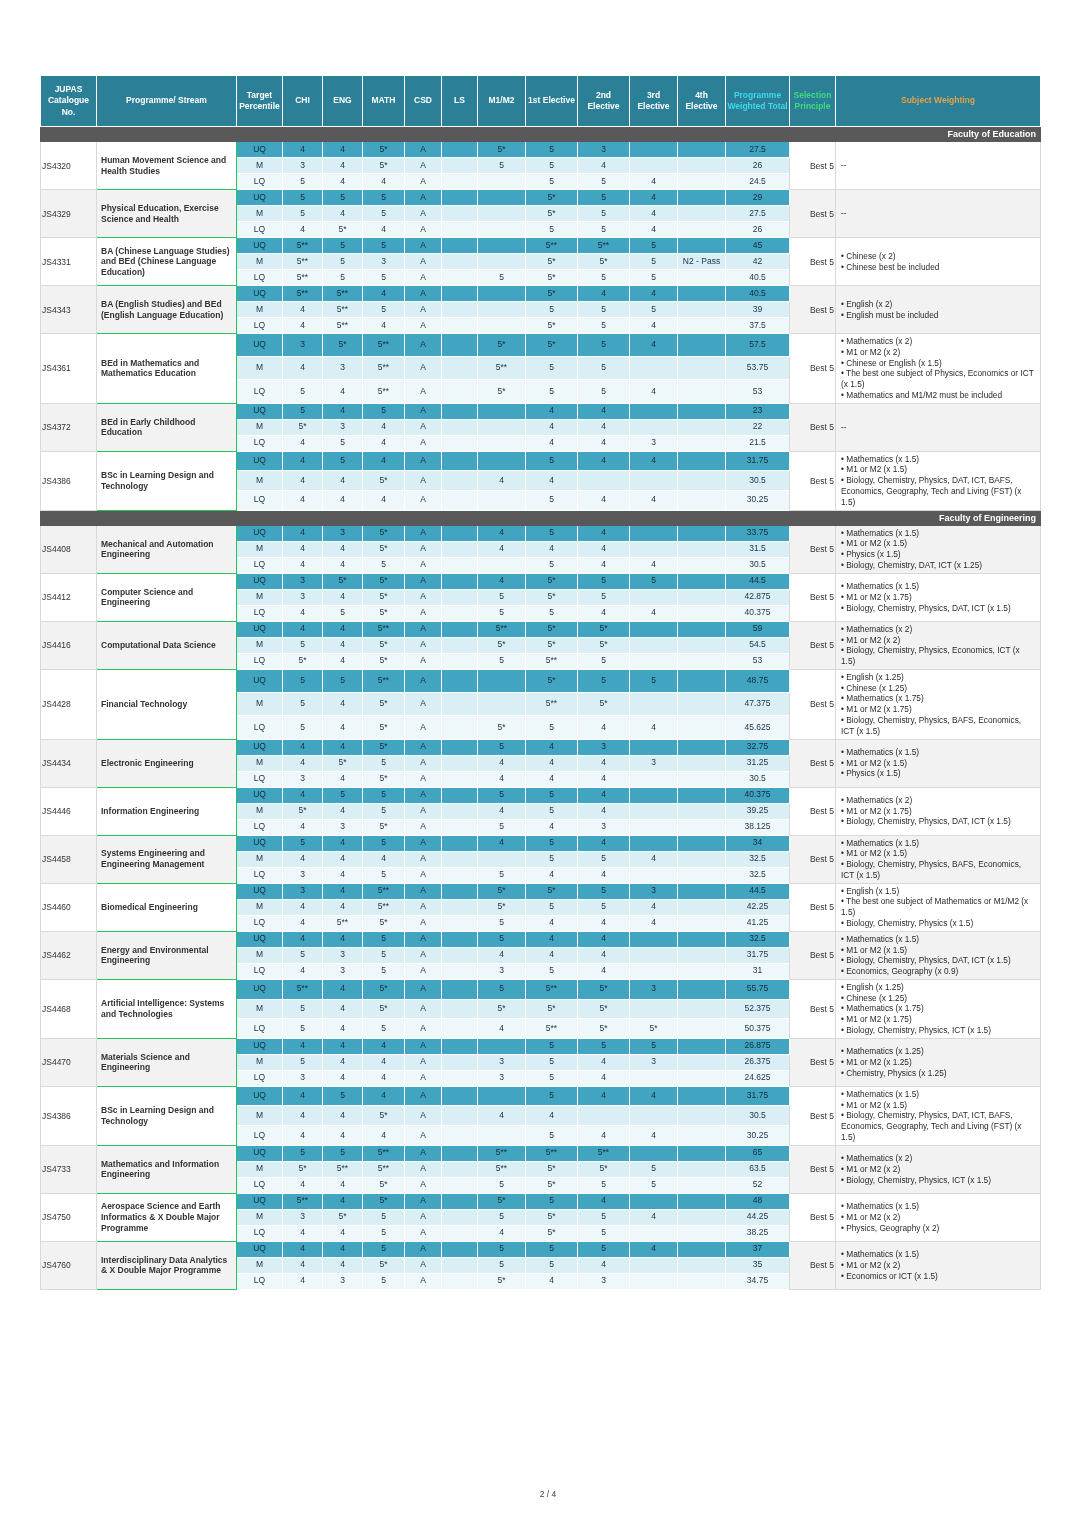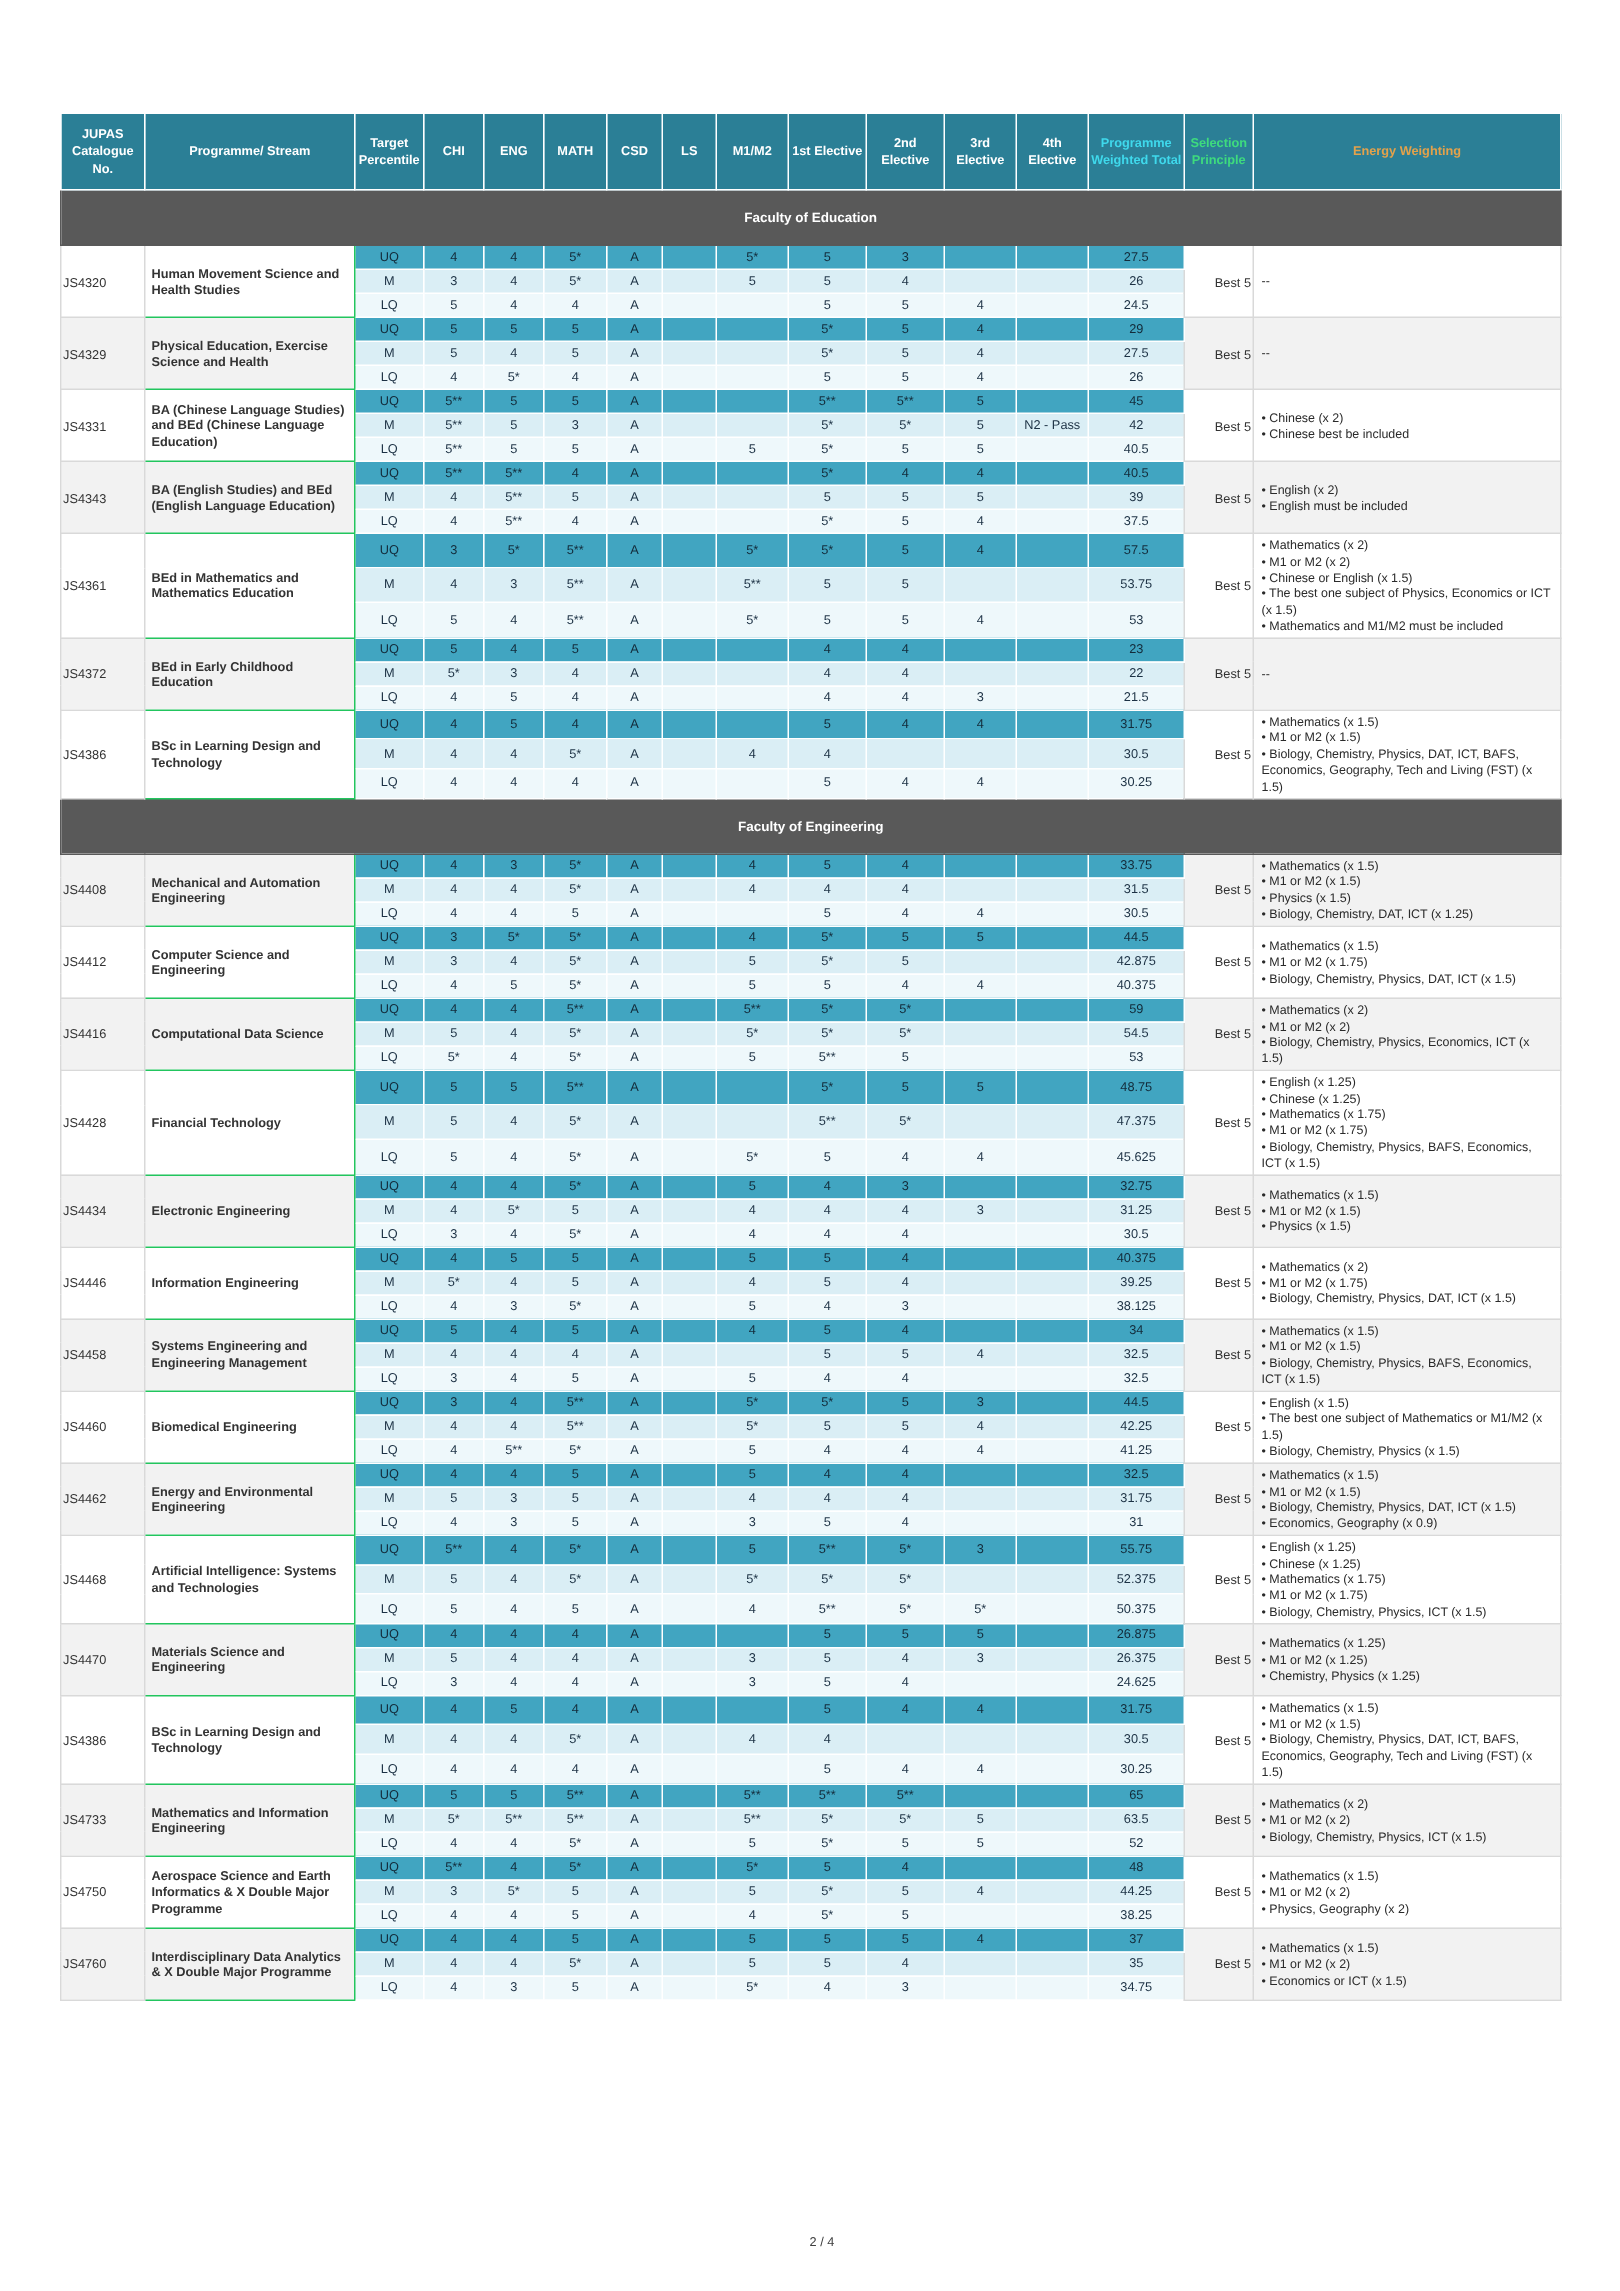--- a/index.html
+++ b/index.html
@@ -11,21 +11,21 @@
   col.c5{width:42px} col.c6{width:37px} col.c7{width:36px} col.c8{width:48px} col.c9{width:52px}
   col.c10{width:52px} col.c11{width:48px} col.c12{width:48px} col.c13{width:64px} col.c14{width:46px}
   col.c15{width:205px}
   thead th{background:var(--header-bg);color:var(--header-text);border:1px solid #ffffff;
            font-weight:bold;font-size:8.5px;line-height:1.3;height:46px;padding:2px 1px;
            text-align:center;vertical-align:middle;}
   thead th.c13{color:var(--total-header-text);}
   thead th.c14{color:var(--selection-header-text);}
   thead th.c15{color:var(--weighting-header-text);}
   tr.faculty td{background:var(--faculty-bg);color:var(--faculty-text);font-weight:bold;
-                font-size:9px;height:12px;padding:12px 4px;border:1px solid var(--faculty-bg);text-align:center;}
+                font-size:9px;height:12px;padding:1px 4px;border:1px solid var(--faculty-bg);text-align:right;}
   td{vertical-align:middle;}
   td.q,td.v{text-align:center;border:1px solid #ffffff;height:13px;padding:1px 1px;line-height:1.15;}
   tr.r-uq td.q, tr.r-uq td.v{background:var(--uq-bg);color:var(--uq-text);}
   tr.r-m  td.q, tr.r-m  td.v{background:var(--m-bg);}
   tr.r-lq td.q, tr.r-lq td.v{background:var(--lq-bg);}
   td.code{border:1px solid #d9d9d9;color:#333333;}
   td.pname{text-align:left;border:1px solid #22c55e;padding:1px 4px;line-height:1.25;color:#333333;font-weight:bold;}
   td.sel{text-align:right;border:1px solid #d9d9d9;color:#333333;}
   td.wt{text-align:left;border:1px solid #d9d9d9;padding:2px 5px;line-height:1.3;color:#2a2a2a;font-size:8.3px;}
   .sw{background:#ffffff;} .sg{background:#f2f2f2;}
@@ -66,21 +66,21 @@
             <th class="c5">MATH</th>
             <th class="c6">CSD</th>
             <th class="c7">LS</th>
             <th class="c8">M1/M2</th>
             <th class="c9">1st Elective</th>
             <th class="c10">2nd Elective</th>
             <th class="c11">3rd Elective</th>
             <th class="c12">4th Elective</th>
             <th class="c13">Programme Weighted Total</th>
             <th class="c14">Selection Principle</th>
-            <th class="c15">Energy Weighting</th>
+            <th class="c15">Subject Weighting</th>
           </tr>
         </thead>
     <tbody id="tbody">
           <tr class="faculty">
             <td colspan="16">Faculty of Education</td>
           </tr>
           <tr class="r-uq">
             <td class="code sw" rowspan="3">JS4320</td>
             <td class="pname sw" rowspan="3">Human Movement Science and Health Studies</td>
             <td class="q">UQ</td>

